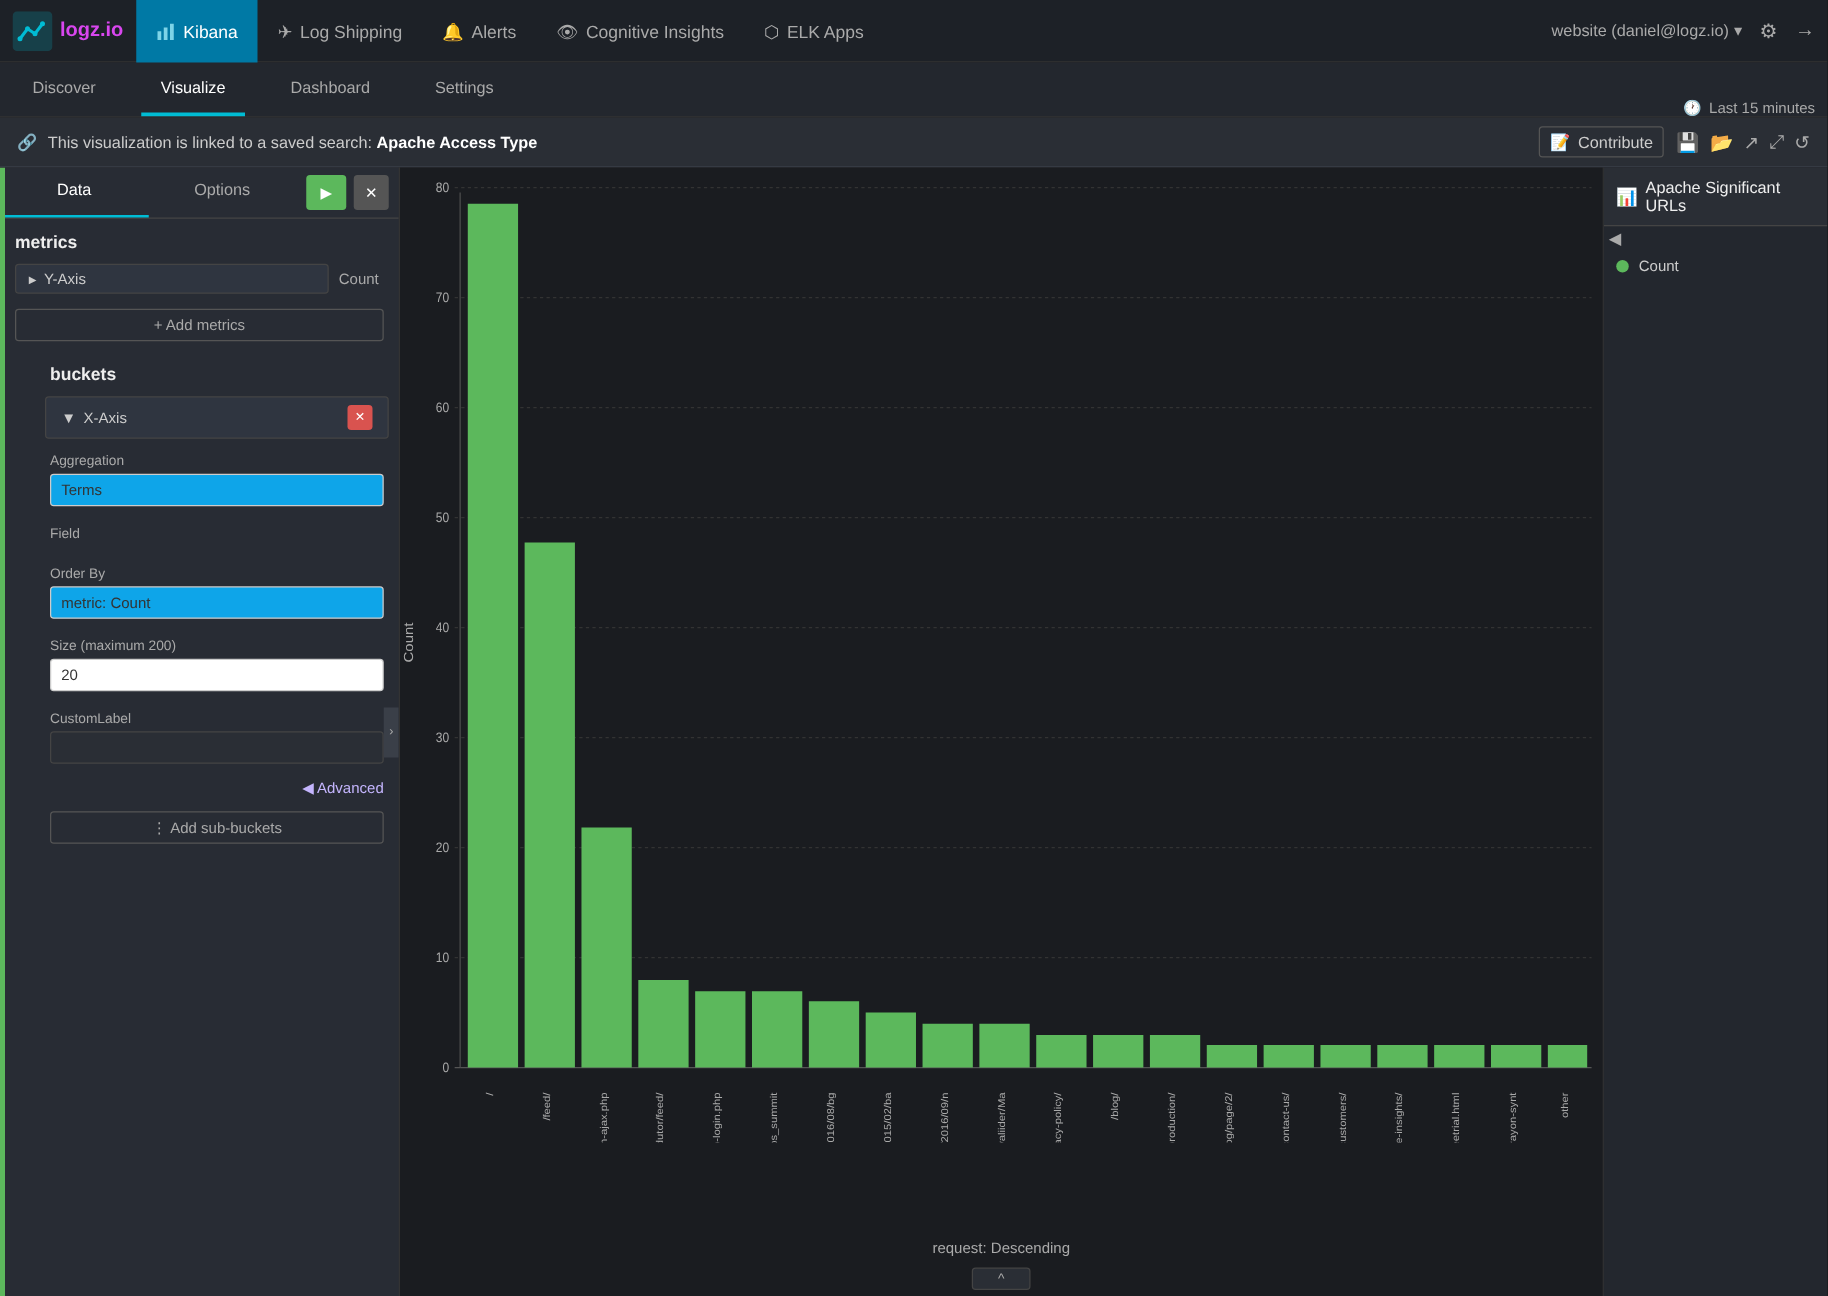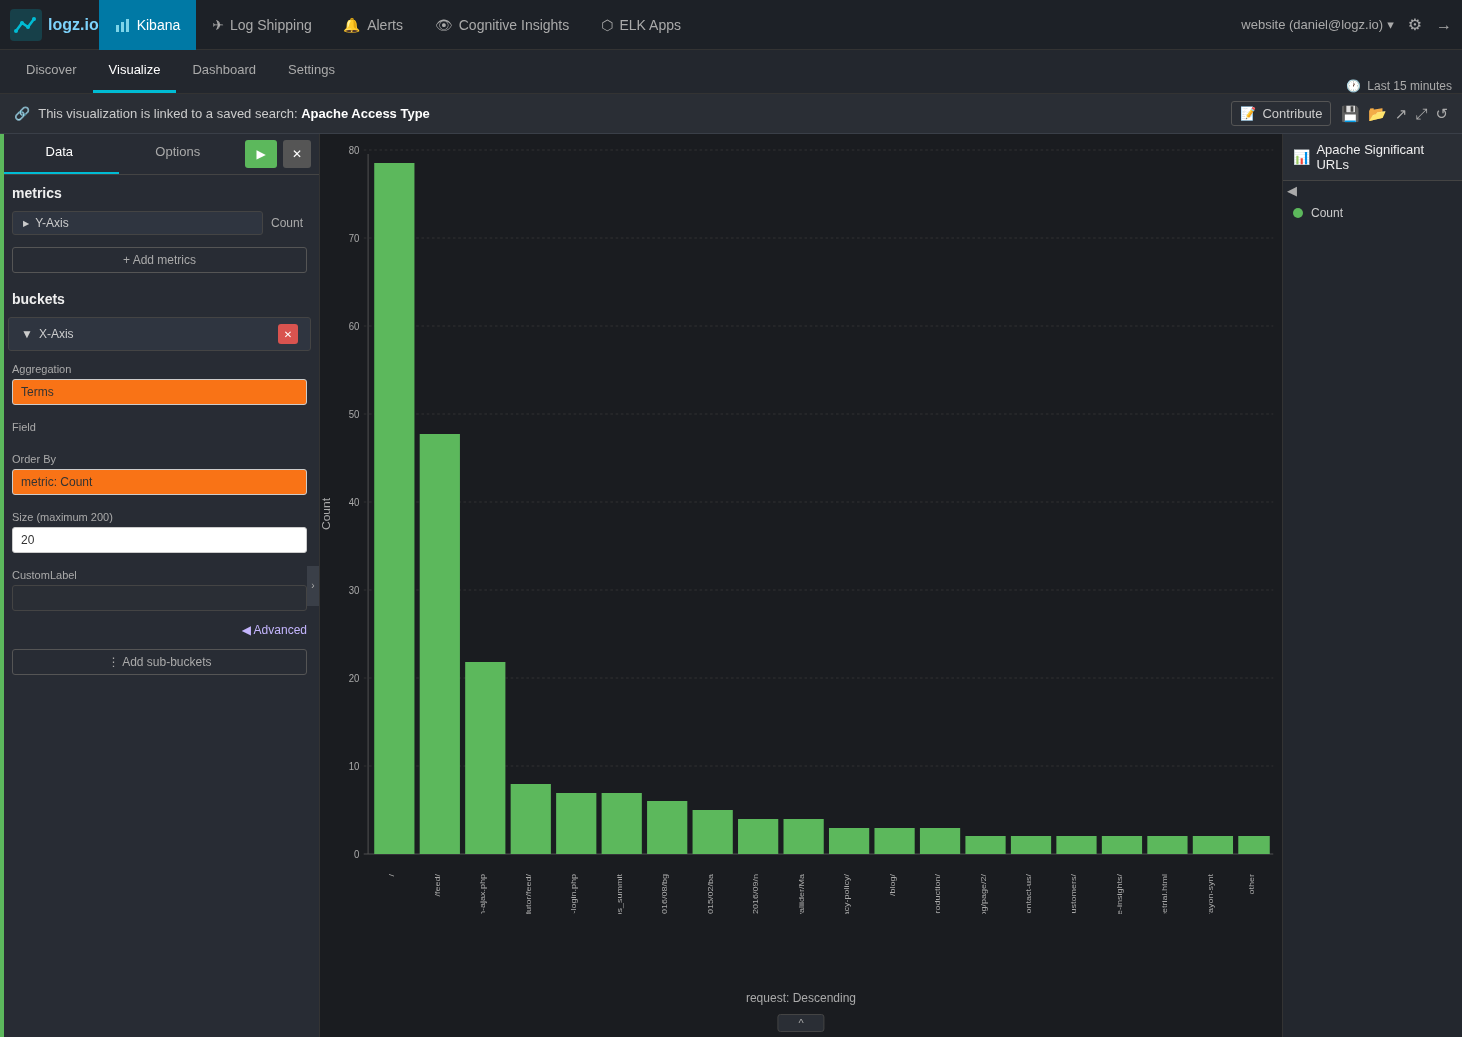--- a/index.html
+++ b/index.html
@@ -8,41 +8,42 @@
     
     .top-nav {
       background: #1d2127;
       display: flex;
       align-items: center;
       height: 50px;
       padding: 0 10px;
       border-bottom: 1px solid #333;
     }
     .logo {
-      display: flex; align-items: center; 
-      color: #7dd3fc; font-weight: bold; font-size: 16px;
+      display: flex; align-items: center; margin-right: 10px;
+      color: #d946ef; font-weight: bold; font-size: 16px;
     }
     .logo-icon { width: 32px; height: 32px; margin-right: 6px; }
     .nav-item {
       display: flex; align-items: center; height: 50px; padding: 16px 16px;
       color: #aaa; cursor: pointer; font-size: 14px; gap: 6px;
     }
     .nav-item.active { background: #0079a5; color: #fff; }
     .nav-right {
       margin-left: auto; display: flex; align-items: center; gap: 14px; color: #aaa; font-size: 13px;
     }
     .nav-right .user-info { display: flex; align-items: center; gap: 4px; cursor: pointer; }
     .nav-right .icon-btn { cursor: pointer; font-size: 16px; color: #aaa; }
 
     
     .second-nav {
       background: #23272e;
       display: flex; align-items: flex-end; height: 44px;
       padding: 0 10px;
       border-bottom: 1px solid #333;
+      gap: 20px;
     }
     .second-nav-item {
       padding: 0 16px; height: 44px; display: flex; align-items: center;
       color: #aaa; cursor: pointer; font-size: 13px; border-bottom: 3px solid transparent;
     }
     .second-nav-item.active { color: #fff; border-bottom: 3px solid #00bcd4; }
     .second-nav-right { margin-left: auto; display: flex; align-items: center; color: #aaa; font-size: 12px; gap: 6px; }
 
     
     .notification-bar {
@@ -112,37 +113,37 @@
       font-size: 12px; color: #ccc; cursor: pointer;
     }
     .tri-right { font-size: 8px; color: #ccc; }
     .count-label { margin-left: auto; color: #aaa; font-size: 12px; padding-right: 4px; }
     .add-metrics-btn {
       margin: 8px 12px; background: transparent; border: 1px solid #555;
       color: #aaa; padding: 5px 12px; border-radius: 3px; cursor: pointer;
       font-size: 12px; width: calc(100% - 24px); text-align: center; display: block;
     }
 
-    .buckets-section { margin-top: 8px; }
+    .buckets-section { margin-top: 8px; padding-left: 28px; }
     .x-axis-header {
       display: flex; align-items: center; padding: 6px 12px;
       background: #2f3540; margin: 4px 8px; border-radius: 3px;
       border: 1px solid #444; gap: 8px;
     }
     .x-axis-label { flex: 1; font-size: 12px; color: #ccc; display: flex; align-items: center; gap: 6px; }
     .remove-btn {
       background: #d9534f; border: none; color: #fff;
       width: 20px; height: 20px; border-radius: 3px; cursor: pointer;
       font-size: 10px; display: flex; align-items: center; justify-content: center;
     }
 
     .field-group { padding: 8px 12px; }
     .field-label { font-size: 11px; color: #aaa; margin-bottom: 4px; }
     .field-select {
-      width: 100%; background: #f97316; color: #333; border: 1px solid #ccc;
+      width: 100%; background: #0ea5e9; color: #333; border: 1px solid #ccc;
       padding: 5px 8px; border-radius: 3px; font-size: 12px;
       appearance: none; cursor: pointer;
     }
     .field-input {
       width: 100%; background: #fff; color: #333; border: 1px solid #ccc;
       padding: 5px 8px; border-radius: 3px; font-size: 12px;
     }
     .order-size-row { display: flex; gap: 8px; }
     .order-size-row .field-group { flex: 1; padding: 8px 6px; }
     .order-size-row .field-group:first-child { padding-left: 12px; }

